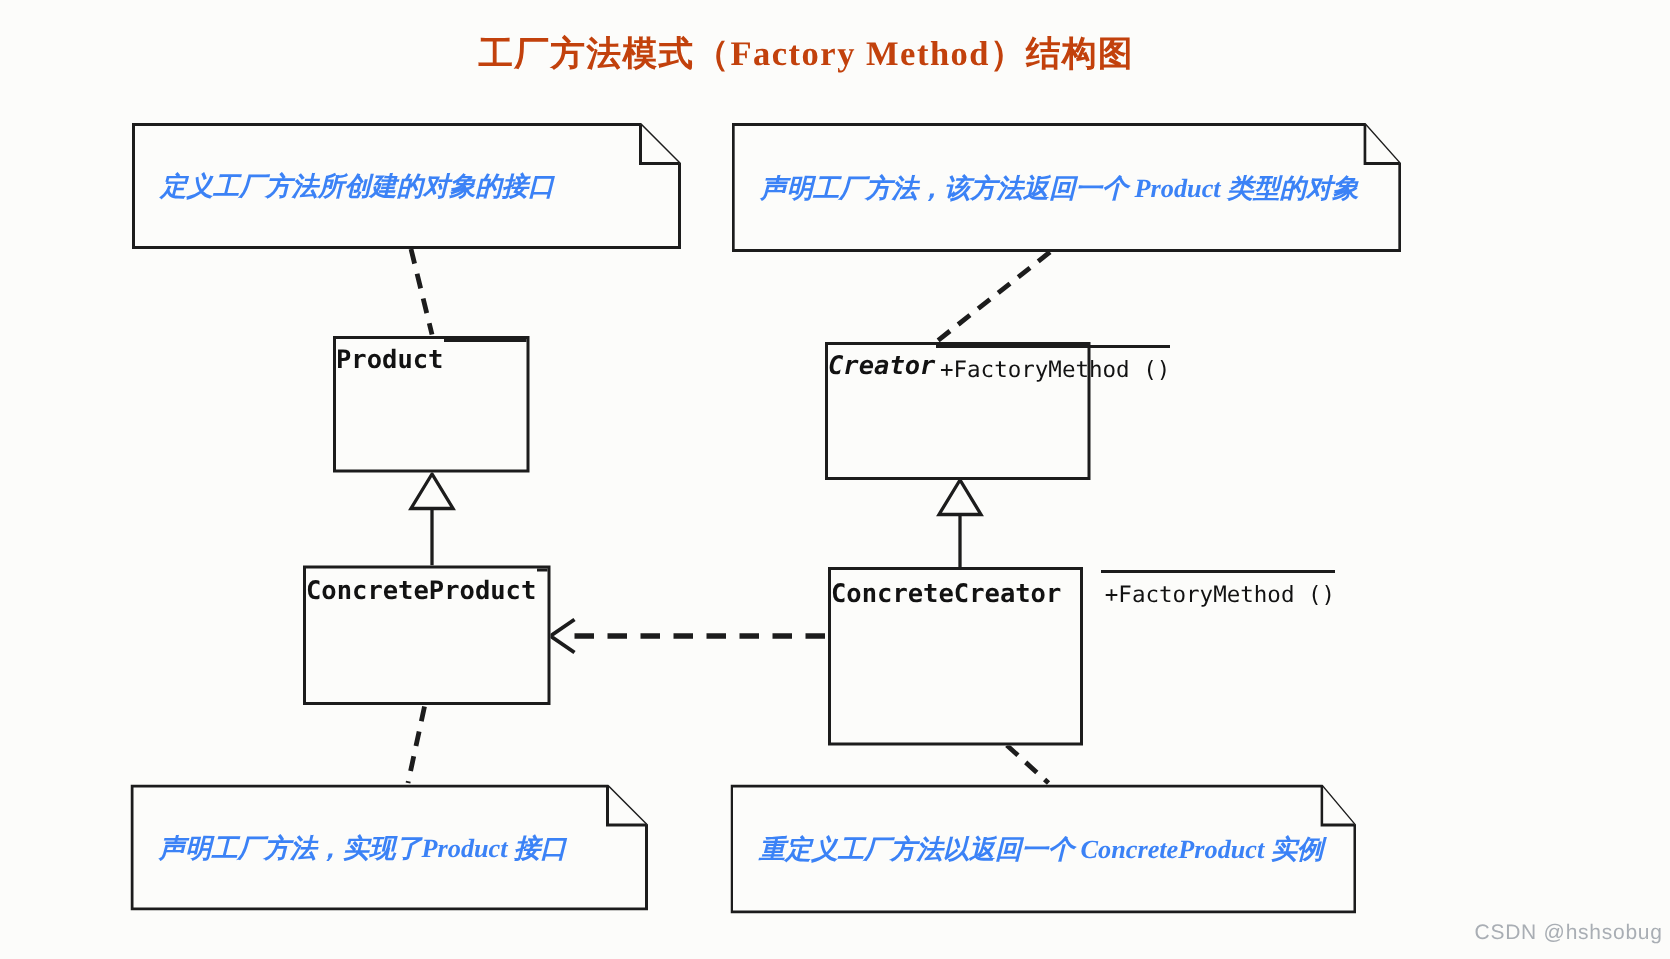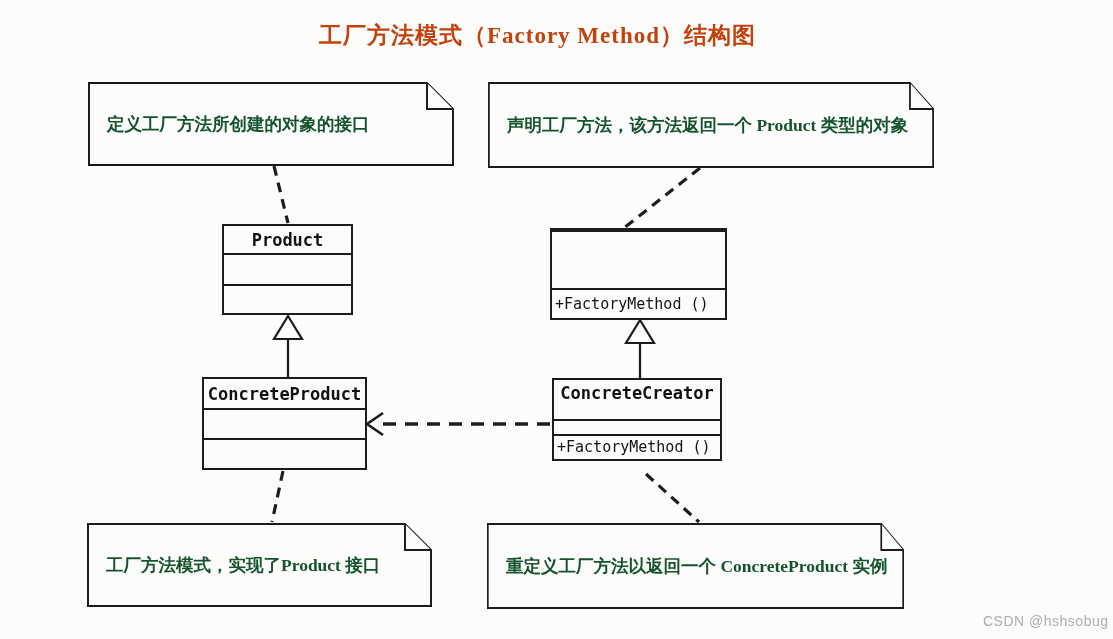--- a/index.html
+++ b/index.html
@@ -38,32 +38,32 @@
     width: 100%; height: 100%;
   }
   .note-text {
     position: absolute;
     left: 19px; right: 34px; top: 0; bottom: 0;
     display: flex;
     align-items: center;
     font-size: 17.5px;
     font-weight: 600;
     font-family: "Liberation Serif", "DejaVu Serif", serif;
-    color: #14532d;
+    color: #3b82f6;
     white-space: nowrap;
+    font-style: italic;
   }
   
   .uml-class {
     position: absolute;
     border: 2px solid #1c1c1c;
     background: #fcfcfa;
     display: flex;
-    flex-direction: column;
+    flex-direction: row;
     box-sizing: border-box;
-    justify-content: flex-end;
   }
   .uml-class .compartment {
     box-sizing: border-box;
   }
   .uml-class .class-name {
     display: flex;
     align-items: center;
     justify-content: center;
     font-family: "DejaVu Sans Mono", "Liberation Mono", monospace;
     font-weight: bold;
@@ -149,42 +149,43 @@
     <span class="note-text">声明工厂方法，该方法返回一个 Product 类型的对象</span>
   </div>
 
   <div class="uml-class" style="left:222px; top:224px; width:131px; height:91px;">
     <div class="compartment class-name" style="height:27px;">Product</div>
     <div class="compartment attrs-compartment" style="flex:1;"></div>
     <div class="compartment methods-compartment" style="height:29px;"></div>
   </div>
 
   <div class="uml-class" style="left:550px; top:228px; width:177px; height:92px;">
+    <div class="compartment class-name italic" style="height:28px;">Creator</div>
     <div class="compartment attrs-compartment" style="flex:1;"></div>
     <div class="compartment methods-compartment" style="height:30px;">+FactoryMethod ()</div>
   </div>
 
   <div class="uml-class" style="left:202px; top:377px; width:165px; height:93px;">
     <div class="compartment class-name" style="height:29px;">ConcreteProduct</div>
     <div class="compartment attrs-compartment" style="flex:1;"></div>
     <div class="compartment methods-compartment" style="height:30px;"></div>
   </div>
 
-  <div class="uml-class" style="left:552px; top:378px; width:170px; height:83px;gap:13px;">
+  <div class="uml-class" style="left:552px; top:378px; width:170px; height:119px;gap:13px;">
     <div class="compartment class-name" style="height:31px;">ConcreteCreator</div>
     <div class="compartment attrs-compartment" style="flex:1;"></div>
     <div class="compartment methods-compartment" style="height:30px;">+FactoryMethod ()</div>
   </div>
 
   <div class="uml-note" style="left:87px; top:523px; width:345px; height:84px;">
     <svg class="note-shape" viewBox="0 0 345 84" preserveAspectRatio="none" shape-rendering="auto">
       <polygon points="1,1 318,1 344,27 344,83 1,83" fill="#fcfcfa" stroke="#1c1c1c" stroke-width="2"></polygon>
       <polyline points="318,1 318,27 344,27" fill="#fcfcfa" stroke="#1c1c1c" stroke-width="2"></polyline>
     </svg>
-    <span class="note-text">工厂方法模式，实现了Product 接口</span>
+    <span class="note-text">声明工厂方法，实现了Product 接口</span>
   </div>
 
   <div class="uml-note" style="left:487px; top:523px; width:417px; height:86px;">
     <svg class="note-shape" viewBox="0 0 495 86" preserveAspectRatio="none" shape-rendering="auto">
       <polygon points="1,1 468,1 494,27 494,85 1,85" fill="#fcfcfa" stroke="#1c1c1c" stroke-width="2"></polygon>
       <polyline points="468,1 468,27 494,27" fill="#fcfcfa" stroke="#1c1c1c" stroke-width="2"></polyline>
     </svg>
     <span class="note-text">重定义工厂方法以返回一个 ConcreteProduct 实例</span>
   </div>
 

